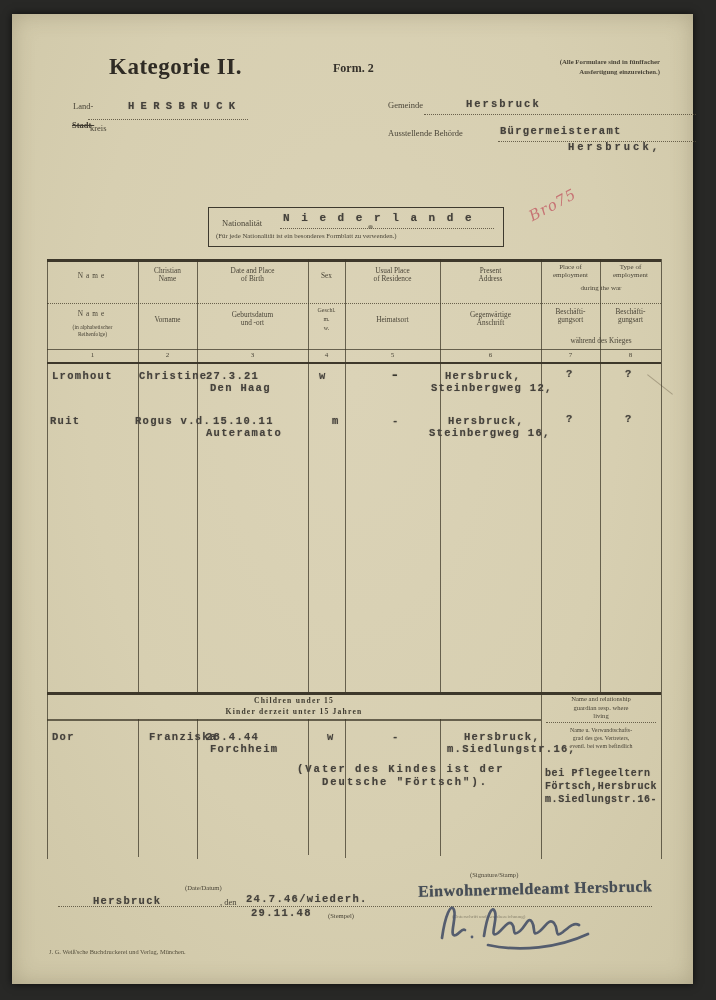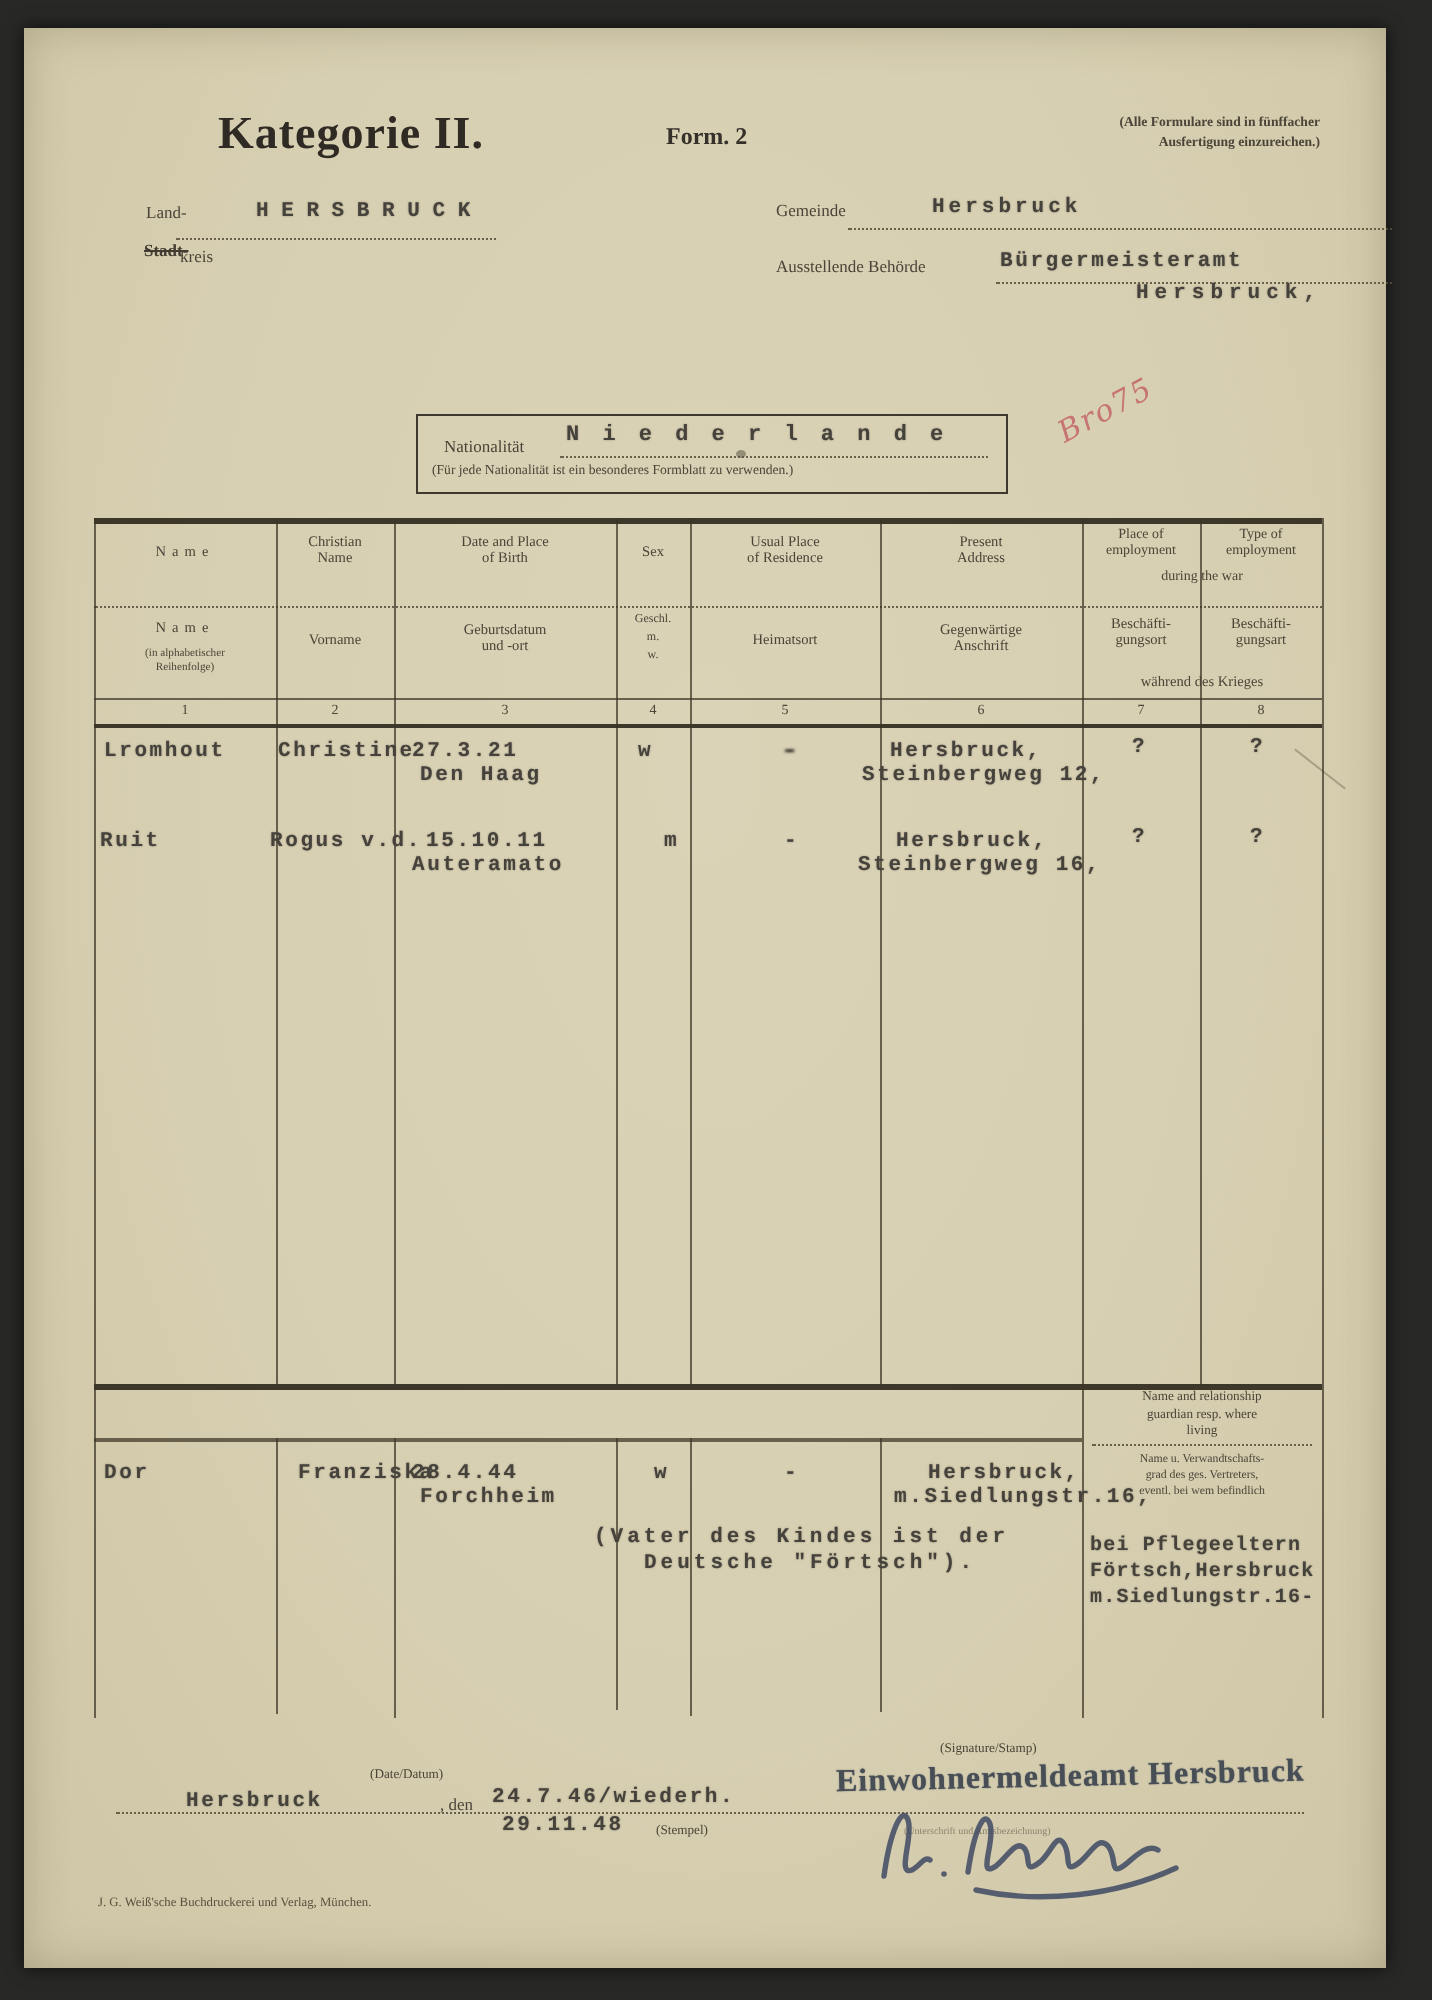--- a/index.html
+++ b/index.html
@@ -147,20 +147,22 @@
   <div class="t" style="left:135px;top:415px;">Rogus v.d.</div>
   <div class="t" style="left:213px;top:415px;">15.10.11</div>
   <div class="t" style="left:206px;top:427px;">Auteramato</div>
   <div class="t" style="left:332px;top:415px;">m</div>
   <div class="t" style="left:392px;top:415px;">-</div>
   <div class="t" style="left:448px;top:415px;">Hersbruck,</div>
   <div class="t" style="left:429px;top:427px;">Steinbergweg 16,</div>
   <div class="t" style="left:566px;top:413px;">?</div>
   <div class="t" style="left:625px;top:413px;">?</div>
 
+  <div class="p ctr ml bold" style="left:47px;top:695px;width:494px;font-size:7.6px;letter-spacing:1.2px;line-height:11px;color:#3e3a2f;">Children under 15
+Kinder derzeit unter 15 Jahren</div>
   <div class="p ctr ml" style="left:541px;top:695px;width:120px;font-size:6.6px;line-height:8.5px;">Name and relationship
 guardian resp. where
 living</div>
   <div class="dotted" style="left:546px;top:722px;width:110px;"></div>
   <div class="p ctr ml" style="left:541px;top:726px;width:120px;font-size:5.9px;line-height:8px;">Name u. Verwandtschafts-
 grad des ges. Vertreters,
 eventl. bei wem befindlich</div>
 
   <div class="t" style="left:52px;top:731px;">Dor</div>
   <div class="t" style="left:121px;top:731px;padding-left:28px;">Franziska</div>

